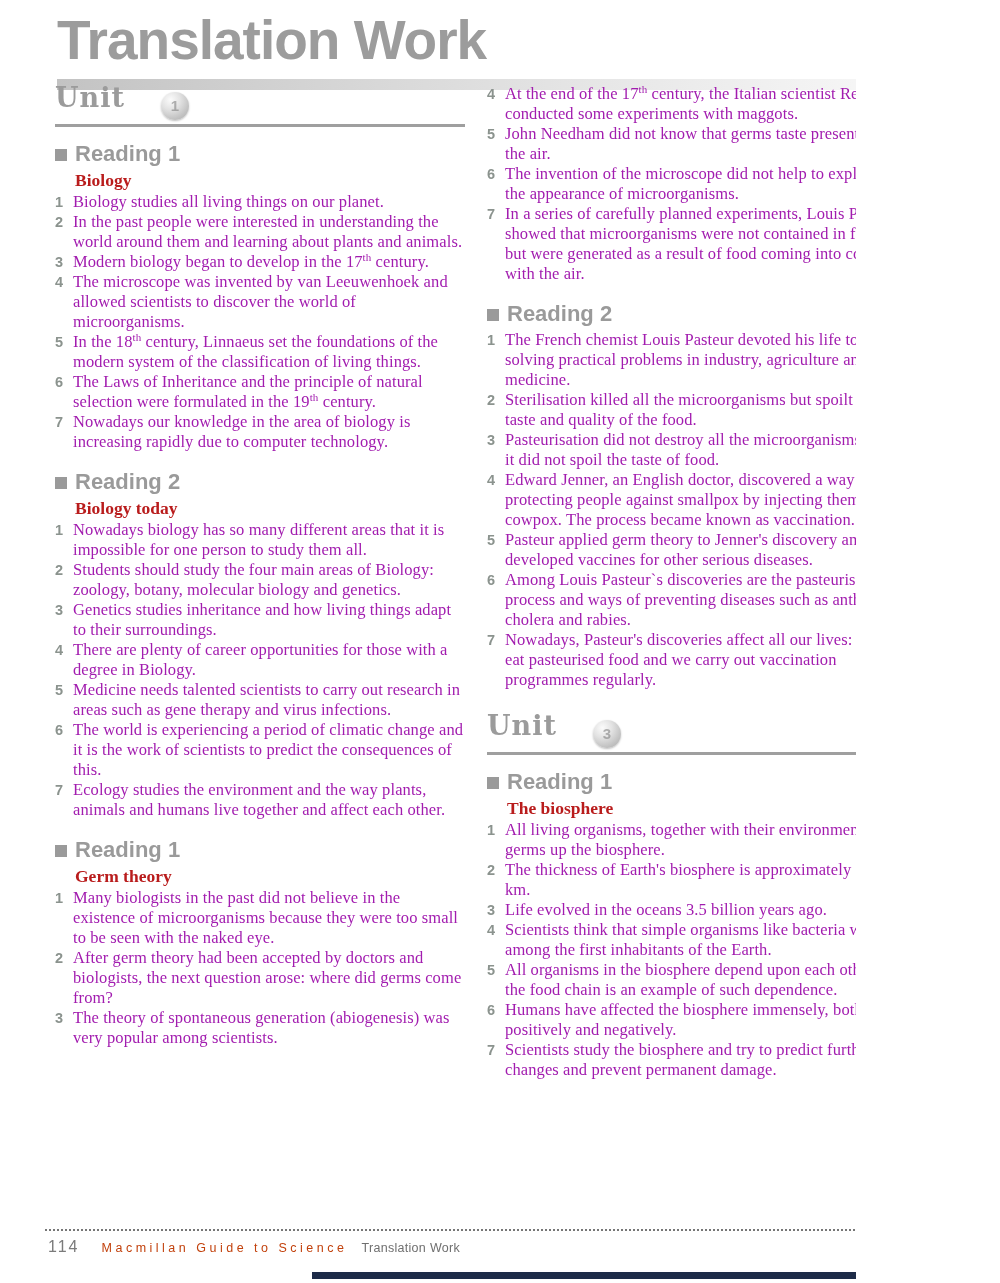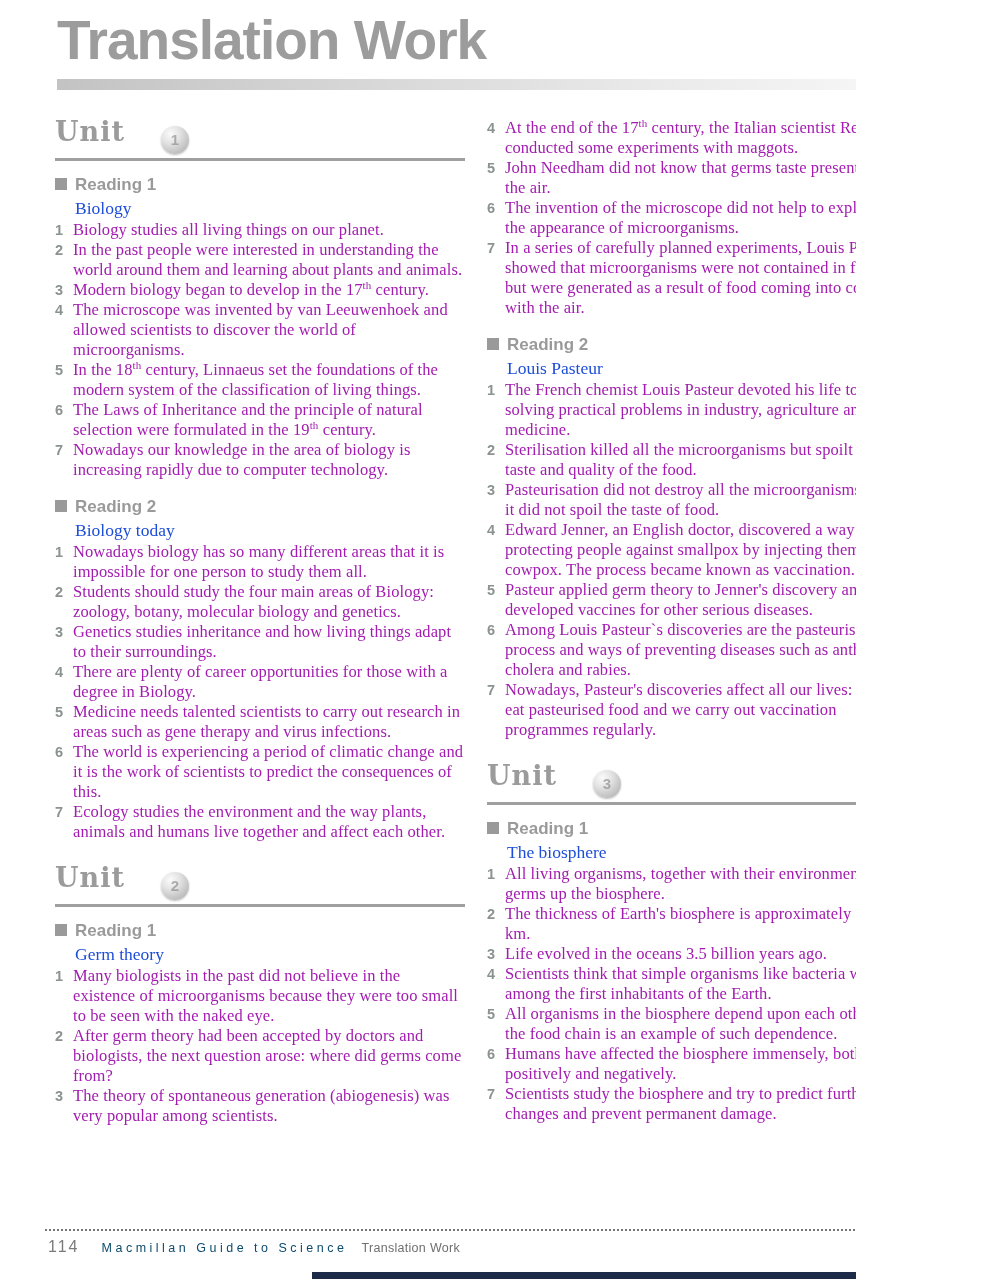--- a/index.html
+++ b/index.html
@@ -12,21 +12,21 @@
   .page-title {
     position:absolute; left:57px; top:8px; margin:0;
     font-family:"Liberation Sans", sans-serif; font-weight:700;
     font-size:55px; letter-spacing:-1px; color:#9c9c9c;
   }
   .title-bar {
     position:absolute; left:57px; top:79px; width:833px; height:11px;
     background:linear-gradient(to right, #c3c3c3 0%, #d6d6d6 35%, #e9e9e9 70%, #f7f7f7 100%);
   }
   
-  .col { position:absolute; top:116px; }
+  .col { position:absolute; top:82px; }
   .col-left  { left:55px;  width:410px; }
   .col-right { left:487px; width:412px; }
   
   .unit-header {
     position:relative; margin:20px 0 14px 0; padding-bottom:4px;
     border-bottom:3px solid #9f9f9f;
   }
   .unit-header.first { margin-top:0; }
   .unit-word {
     font-family:"DejaVu Serif", serif; font-weight:700;
@@ -40,28 +40,28 @@
     text-align:center;
   }
   .unit-num {
     font-family:"Liberation Sans", sans-serif; font-weight:700;
     font-size:15px; line-height:28px; color:rgba(120,120,120,0.55);
   }
   
   .reading { margin-bottom:17px; }
   .reading-label {
     font-family:"Liberation Sans", sans-serif; font-weight:700;
-    font-size:17px; color:#9a9a9a; margin-bottom:3px;
+    font-size:22px; color:#9a9a9a; margin-bottom:3px;
   }
   .reading-square {
     display:inline-block; width:12px; height:12px; background:#9a9a9a;
     margin-right:8px;
   }
   .reading-title {
-    font-weight:400; color:#1d4ed8; font-size:17.5px; line-height:20px;
+    font-weight:700; color:#b91c1c; font-size:17.5px; line-height:20px;
     padding-left:20px;
   }
   .items { margin-top:2px; }
   .item { display:flex; align-items:flex-start; }
   .item-num {
     flex:0 0 18px;
     font-family:"Liberation Sans", sans-serif; font-weight:700;
     font-size:14.5px; line-height:20px; color:#8b938e;
   }
   .item-text {
@@ -77,21 +77,21 @@
   .footer-line {
     position:absolute; left:48px; top:1238px;
     font-family:"Liberation Sans", sans-serif; color:#8a8a8a;
     white-space:nowrap;
   }
   .footer-pagenum {
     font-size:16px; letter-spacing:2px; color:#7b7b7b; font-weight:400;
     margin-right:22px;
   }
   .footer-book {
-    font-size:12.5px; letter-spacing:3.5px; color:#0c4a6e;
+    font-size:12.5px; letter-spacing:3.5px; color:#c2410c;
     margin-right:14px;
   }
   .footer-section { font-size:12.5px; letter-spacing:0.3px; color:#6f6f6f; }
   
   .bottom-bar {
     position:absolute; left:312px; top:1272px; width:676px; height:7px;
   }
 </style>
 </head>
 <body>
@@ -164,21 +164,20 @@
           <div class="item">
             <span class="item-num">6</span>
             <div class="item-text">The world is experiencing a period of climatic change and it is the work of scientists to predict the consequences of this.</div>
           </div>
           <div class="item">
             <span class="item-num">7</span>
             <div class="item-text">Ecology studies the environment and the way plants, animals and humans live together and affect each other.</div>
           </div>
         </div>
       </div>
-      <div class="unit-header" style="border-bottom-color: rgb(159, 159, 159);"><span class="unit-word">Unit</span><span class="unit-ball"><span class="unit-num">2</span></span></div>
       <div class="reading">
         <div class="reading-label"><span class="reading-square"></span><span>Reading 1</span></div>
         <div class="reading-title">Germ theory</div>
         <div class="items">
           <div class="item">
             <span class="item-num">1</span>
             <div class="item-text">Many biologists in the past did not believe in the existence of microorganisms because they were too small to be seen with the naked eye.</div>
           </div>
           <div class="item">
             <span class="item-num">2</span>
@@ -207,21 +206,20 @@
             <div class="item-text">The invention of the microscope did not help to explain the appearance of microorganisms.</div>
           </div>
           <div class="item">
             <span class="item-num">7</span>
             <div class="item-text">In a series of carefully planned experiments, Louis Pasteur showed that microorganisms were not contained in food but were generated as a result of food coming into contact with the air.</div>
           </div>
         </div>
       </div>
       <div class="reading">
         <div class="reading-label"><span class="reading-square"></span><span>Reading 2</span></div>
-        <div class="reading-title">Louis Pasteur</div>
         <div class="items">
           <div class="item">
             <span class="item-num">1</span>
             <div class="item-text">The French chemist Louis Pasteur devoted his life to solving practical problems in industry, agriculture and medicine.</div>
           </div>
           <div class="item">
             <span class="item-num">2</span>
             <div class="item-text">Sterilisation killed all the microorganisms but spoilt the taste and quality of the food.</div>
           </div>
           <div class="item">

